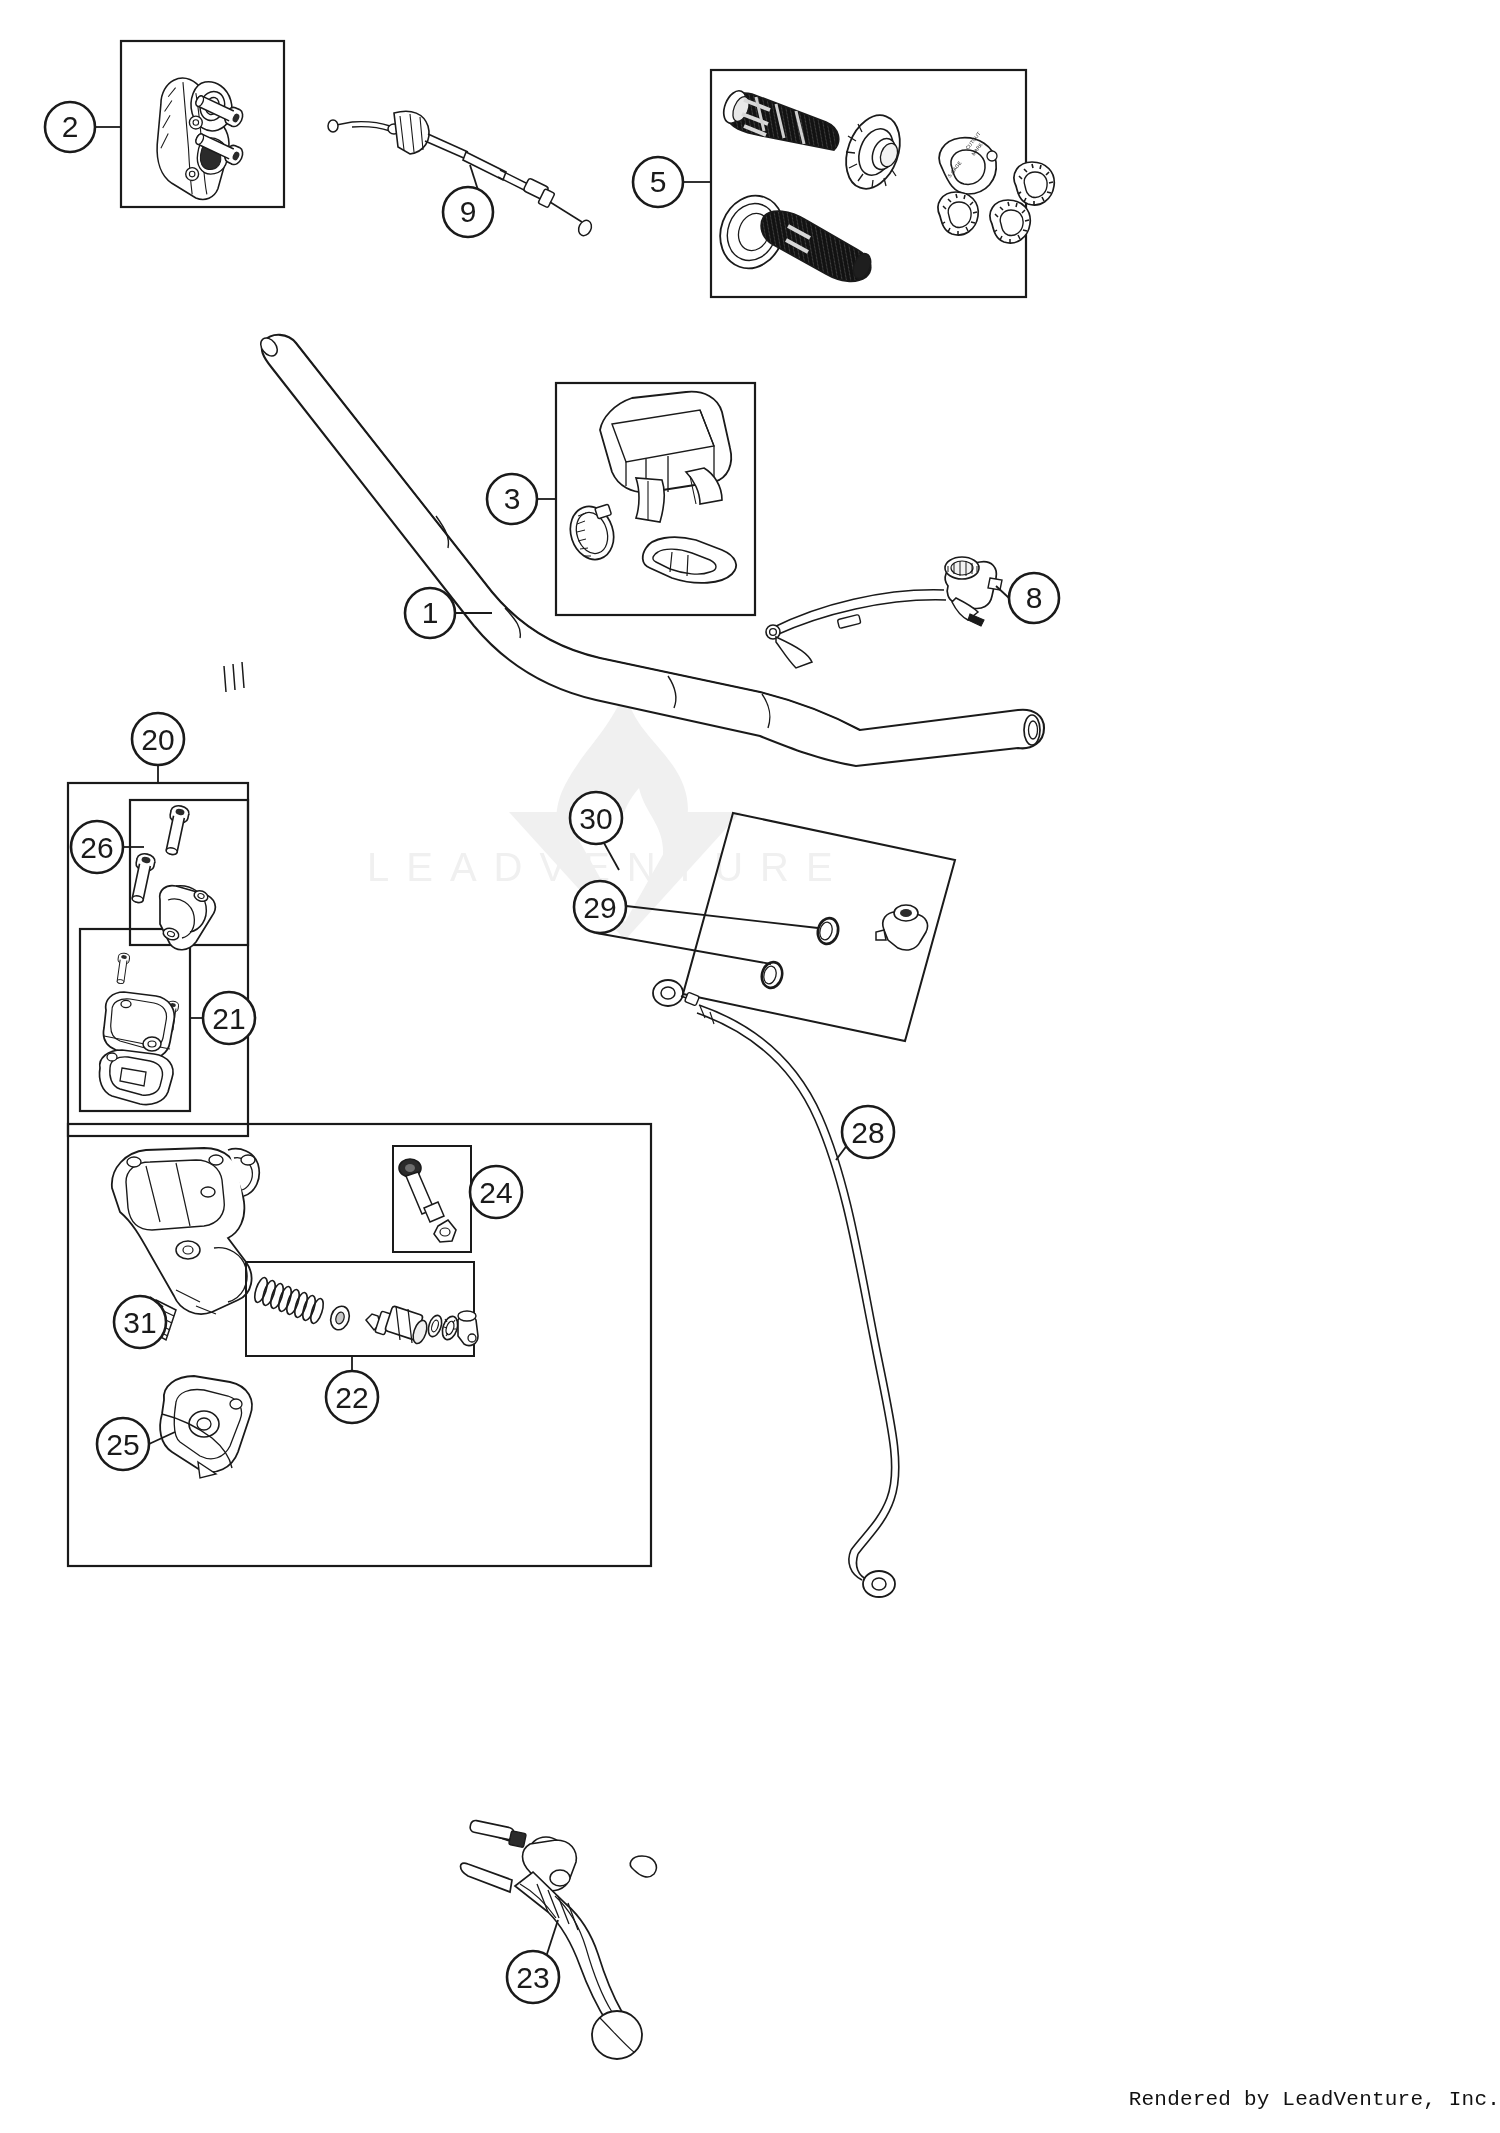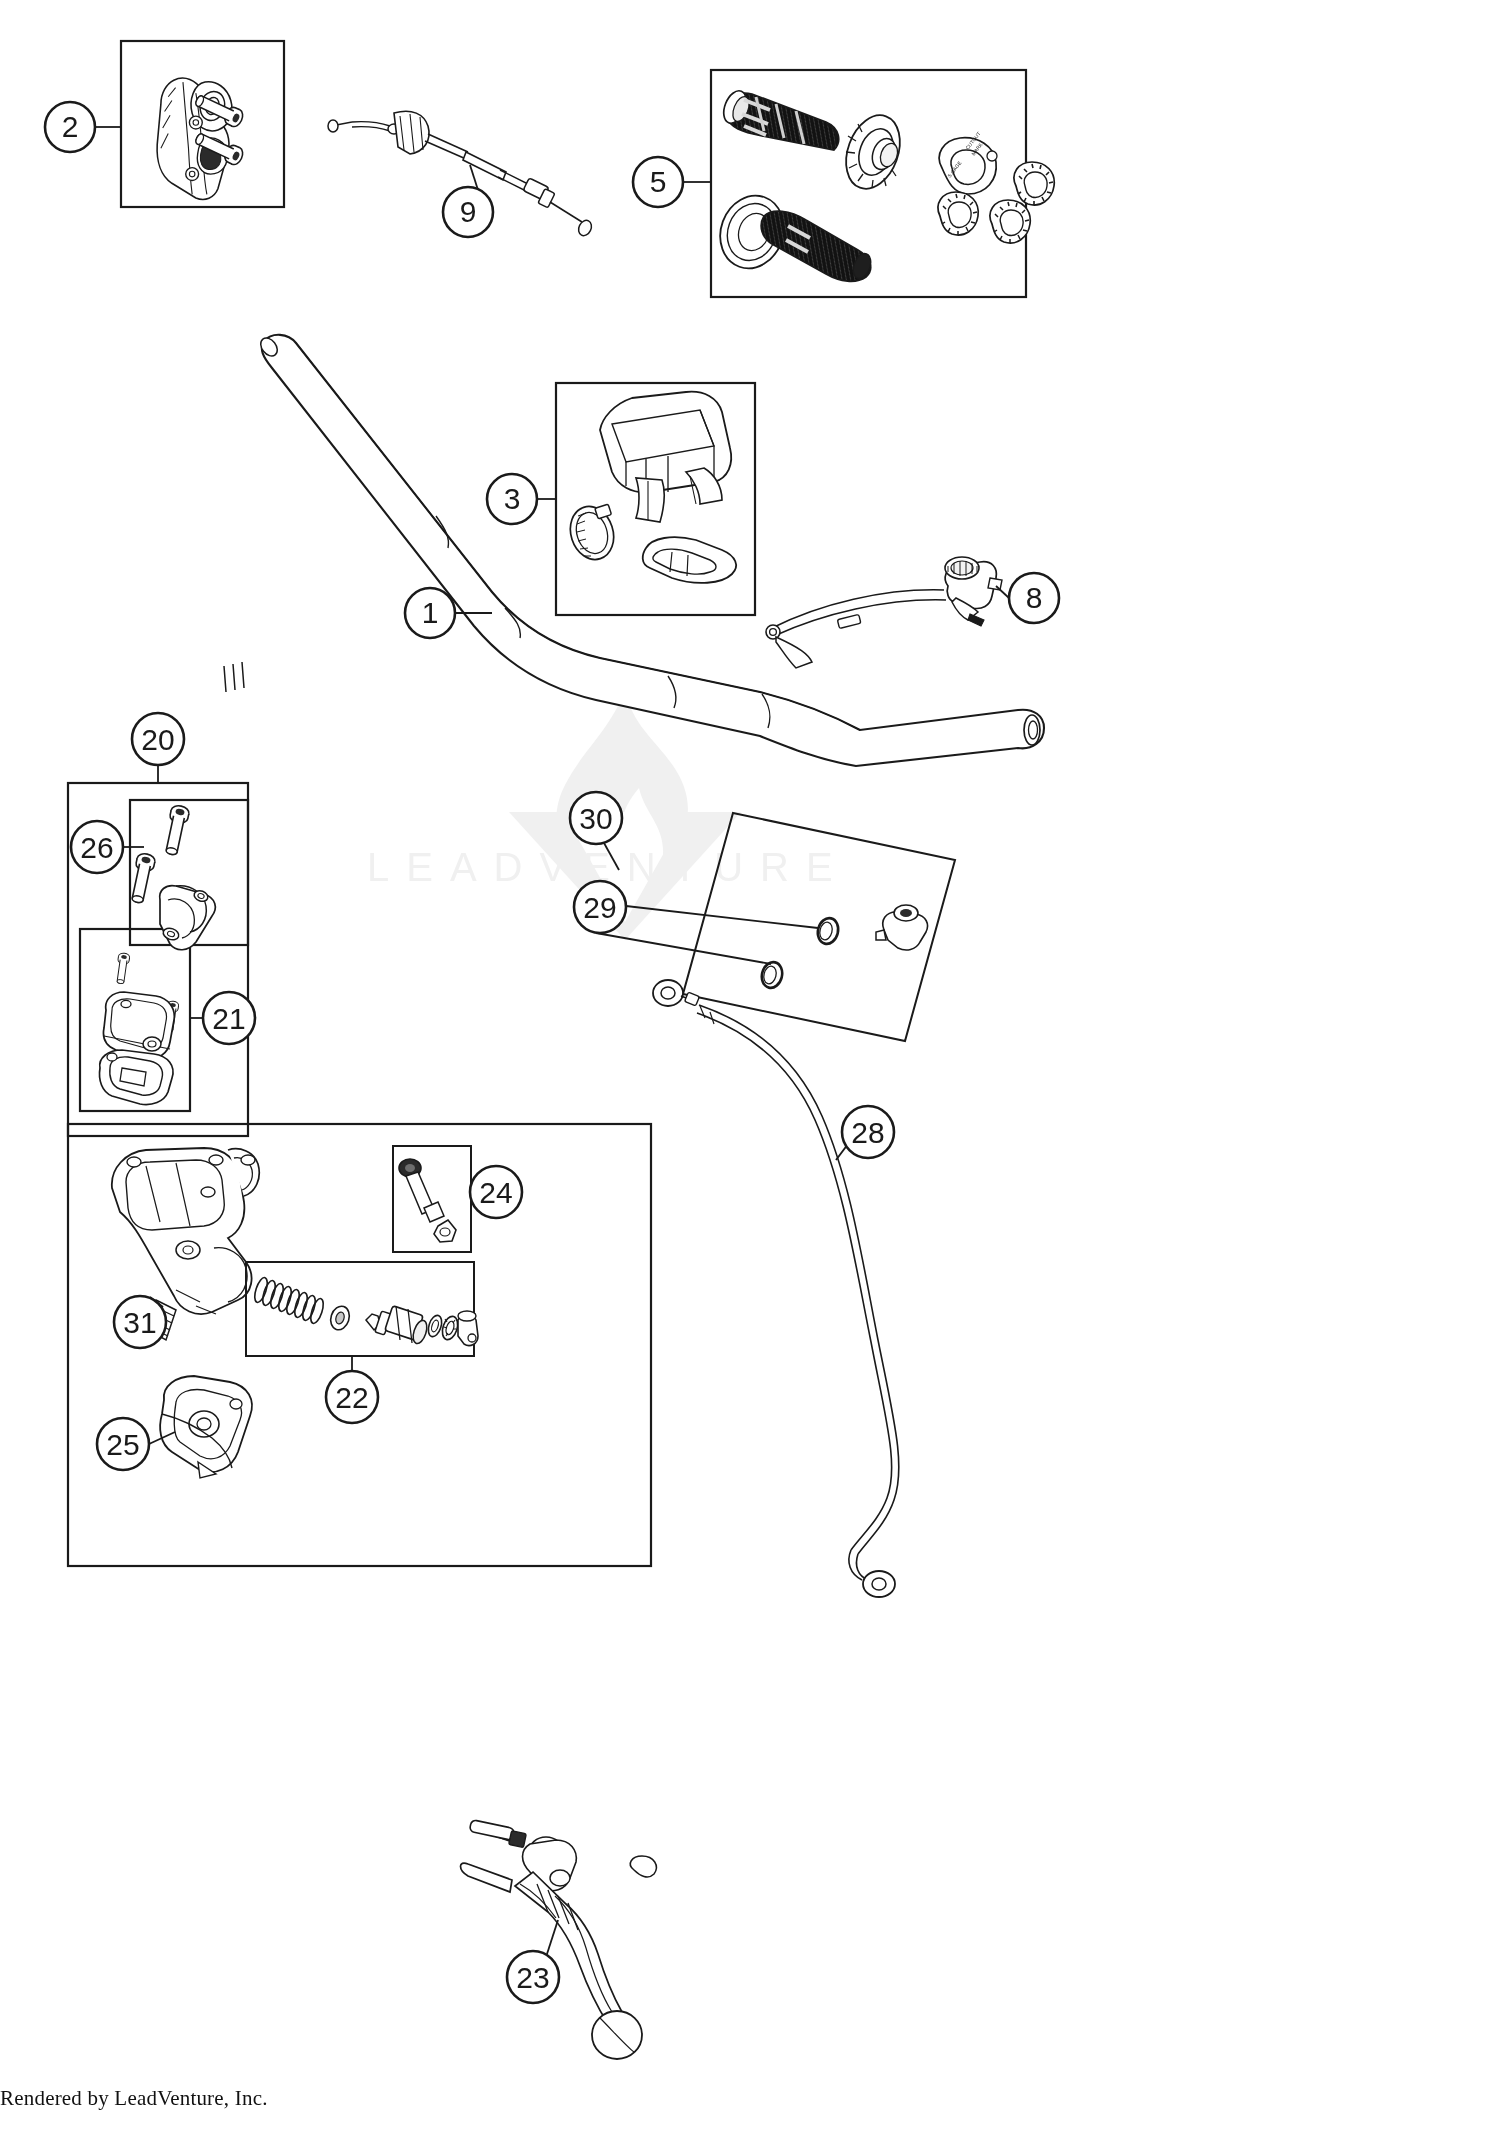--- a/index.html
+++ b/index.html
@@ -1,22 +1,22 @@
 <!DOCTYPE html>
 <html><head>
 <meta charset="utf-8">
 <style>
   html,body{margin:0;padding:0;background:#fff;}
   body{font-family:"Liberation Sans",sans-serif;}
   #page{position:relative;width:1500px;height:2133px;background:#ffffff;overflow:hidden;}
   #svgroot{position:absolute;left:0;top:0;width:1500px;height:2133px;}
   .callout-txt{font-family:"Liberation Sans",sans-serif;font-weight:400;}
   .footer-txt{
-    position:absolute;left:0;right:0;bottom:22px;text-align:left;
-    font-family:Liberation Serif, serif;font-size:21px;color:#111;letter-spacing:.2px;
+    position:absolute;left:0;right:0;bottom:22px;text-align:right;
+    font-family:Liberation Mono, monospace;font-size:21px;color:#111;letter-spacing:.2px;
   }
   .wm{position:absolute;pointer-events:none;}
   .wm-text{
     position:absolute;left:367px;top:845px;width:800px;
     font-family:"Liberation Sans",sans-serif;font-size:40px;letter-spacing:17px;
     color:#f0f0f0;font-weight:400;white-space:nowrap;
   }
 </style>
 </head>
 <body>

